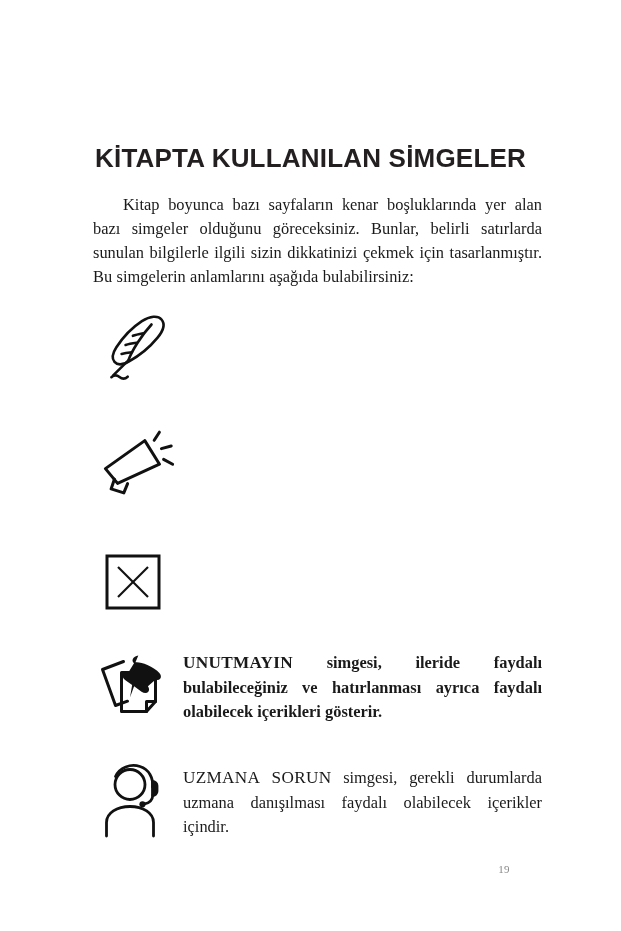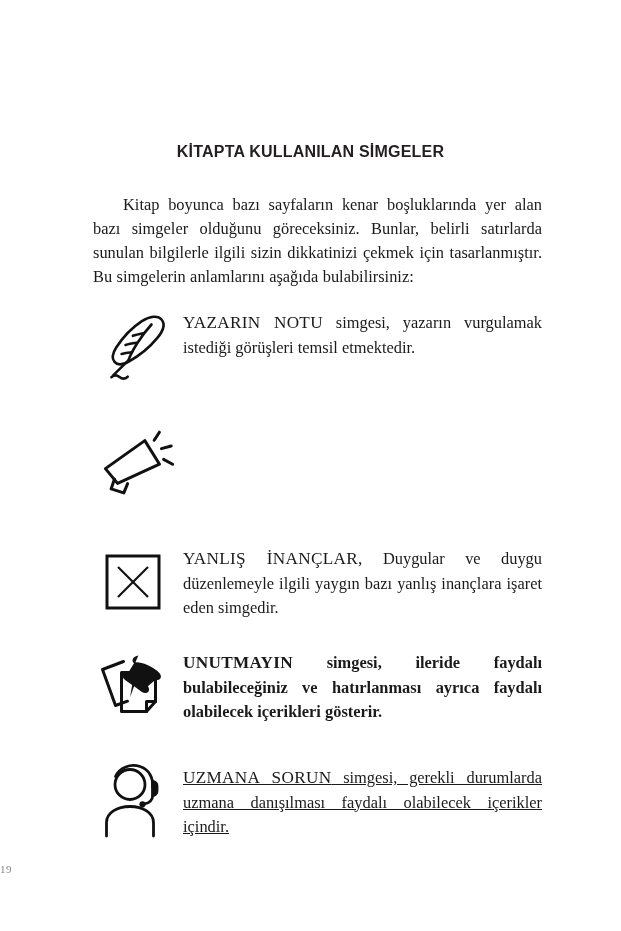--- a/index.html
+++ b/index.html
@@ -26,21 +26,21 @@
 
   
   .page-title {
     position: absolute;
     left: 0;
     top: 143px;
     width: 621px;
     text-align: center;
     font-family: "Liberation Sans", sans-serif;
     font-weight: bold;
-    font-size: 16px;
+    font-size: 26px;
     letter-spacing: 0.2px;
     color: #231f20;
   }
 
   
   .intro {
     position: absolute;
     left: 93px;
     top: 193px;
     width: 449px;
@@ -89,35 +89,35 @@
   .e0 { position: absolute; top: 0px;   left: 0; width: 449px; }
   .e1 { position: absolute; top: 113px; left: 0; width: 449px; }
   .e2 { position: absolute; top: 235px; left: 0; width: 449px; }
   .e3 { position: absolute; top: 340px; left: 0; width: 449px; }
   .e4 { position: absolute; top: 455px; left: 0; width: 449px; }
 
   .e0 .entry-text { padding-top: 6px; }
   .e1 .entry-text { padding-top: 11px; }
   .e2 .entry-text { padding-top: 7px; }
   .e3 .entry-text { padding-top: 6px; font-weight: bold; }
-  .e4 .entry-text { padding-top: 6px; text-decoration: underline; }
+  .e4 .entry-text { padding-top: 6px; }
 
   .e0 .entry-icon { top: 0px;  left: 6px; }
   .e1 .entry-icon { top: 10px; left: 4px; }
   .e2 .entry-icon { top: 8px;  left: 6px; }
   .e3 .entry-icon { top: 2px;  left: 4px; }
   .e4 .entry-icon { top: 0px;  left: 4px; }
 
   
   .folio {
     position: absolute;
     left: 0;
     top: 863px;
     width: 510px;
-    text-align: left;
+    text-align: right;
     font-size: 11px;
     color: #8a8a8a;
     letter-spacing: 0.4px;
   }
 </style>
 </head>
 <body>
 
 <div class="page">
 
@@ -132,23 +132,20 @@
         <svg width="78" height="78" viewBox="0 0 78 78" fill="none" stroke="#111111" stroke-width="2.6" stroke-linecap="round" stroke-linejoin="round">
           <path d="M62.5 14.5c-3.6-4.3-11.5-3.6-19.6 1.6 C33.4 22.3 23.5 32.8 17.4 42.3 c-3.7 5.7-4.7 11.3-1.9 14.6 c2.9 3.4 8.6 2.9 14.6-0.6 C40 50.8 51.6 41.1 58.6 32.6 C64.8 25.1 66 18.6 62.5 14.5 Z"></path>
           <path d="M52.5 19.5c-4.2 4.6-9.5 11.3-13.6 17.7 -4.4 6.8-7.9 13.3-9.5 18.2"></path>
           <path d="M44.3 28.2c-3.1 0.6-7.6 1.5-10.4 2.6"></path>
           <path d="M37.6 37.8c-3.1 0.4-8.1 1.2-11 2.2"></path>
           <path d="M33 47.2c-3.2 0.3-7.7 0.9-10.4 1.7"></path>
           <path d="M29.1 55.6L14.2 70.4"></path>
           <path d="M12.4 72.2c2.6-2.3 5.5-2.3 8.1-0.2 2.6 2.1 5.6 2.1 8.2-0.3"></path>
         </svg>
       </div>
-      <div class="entry-text">
-        <span class="lbl">YAZARIN NOTU</span><span> simgesi, yazarın vurgulamak istediği görüşleri temsil etmektedir.</span>
-      </div>
     </div>
 
     <div class="entry e1">
       <div class="entry-icon">
         <svg width="78" height="78" viewBox="0 0 78 78" fill="none" stroke="#111111" stroke-width="3" stroke-linecap="round" stroke-linejoin="round">
           <path d="M47.8 12.6 L8.4 40.6 L20.6 55.4 L62.5 36.2 Z"></path>
           <path d="M17.4 51.2 L14.1 60.9 L26.8 64.9 L30.6 55.6"></path>
           <path d="M57.2 12.3 L62.4 4.2"></path>
           <path d="M64.4 20.6 L74.2 18.0"></path>
           <path d="M66.6 31.4 L75.6 36.2"></path>
@@ -156,23 +153,20 @@
       </div>
     </div>
 
     <div class="entry e2">
       <div class="entry-icon">
         <svg width="78" height="78" viewBox="0 0 78 78" fill="none" stroke="#111111" stroke-linecap="butt">
           <rect x="8" y="8" width="52" height="52" stroke-width="3"></rect>
           <path d="M19 19 L49 49" stroke-width="2.2"></path>
           <path d="M49 19 L19 49" stroke-width="2.2"></path>
         </svg>
-      </div>
-      <div class="entry-text">
-        <span class="lbl">YANLIŞ İNANÇLAR,</span><span> Duygular ve duygu düzenlemeyle ilgili yaygın bazı yanlış inançlara işaret eden simgedir.</span>
       </div>
     </div>
 
     <div class="entry e3">
       <div class="entry-icon">
         <svg width="78" height="78" viewBox="0 0 78 78" fill="none" stroke="#111111" stroke-width="3" stroke-linecap="round" stroke-linejoin="round">
           <path d="M26.5 14.5 L5.5 22.5 L18.5 58.5 L30.5 54.2"></path>
           <path d="M24.5 25.5 L58.5 25.5 L58.5 54.5 L49.5 64.5 L24.5 64.5 Z"></path>
           <path d="M49.5 64.5 L49.5 54.5 L58.5 54.5"></path>
           <g fill="#111111" stroke="none">

